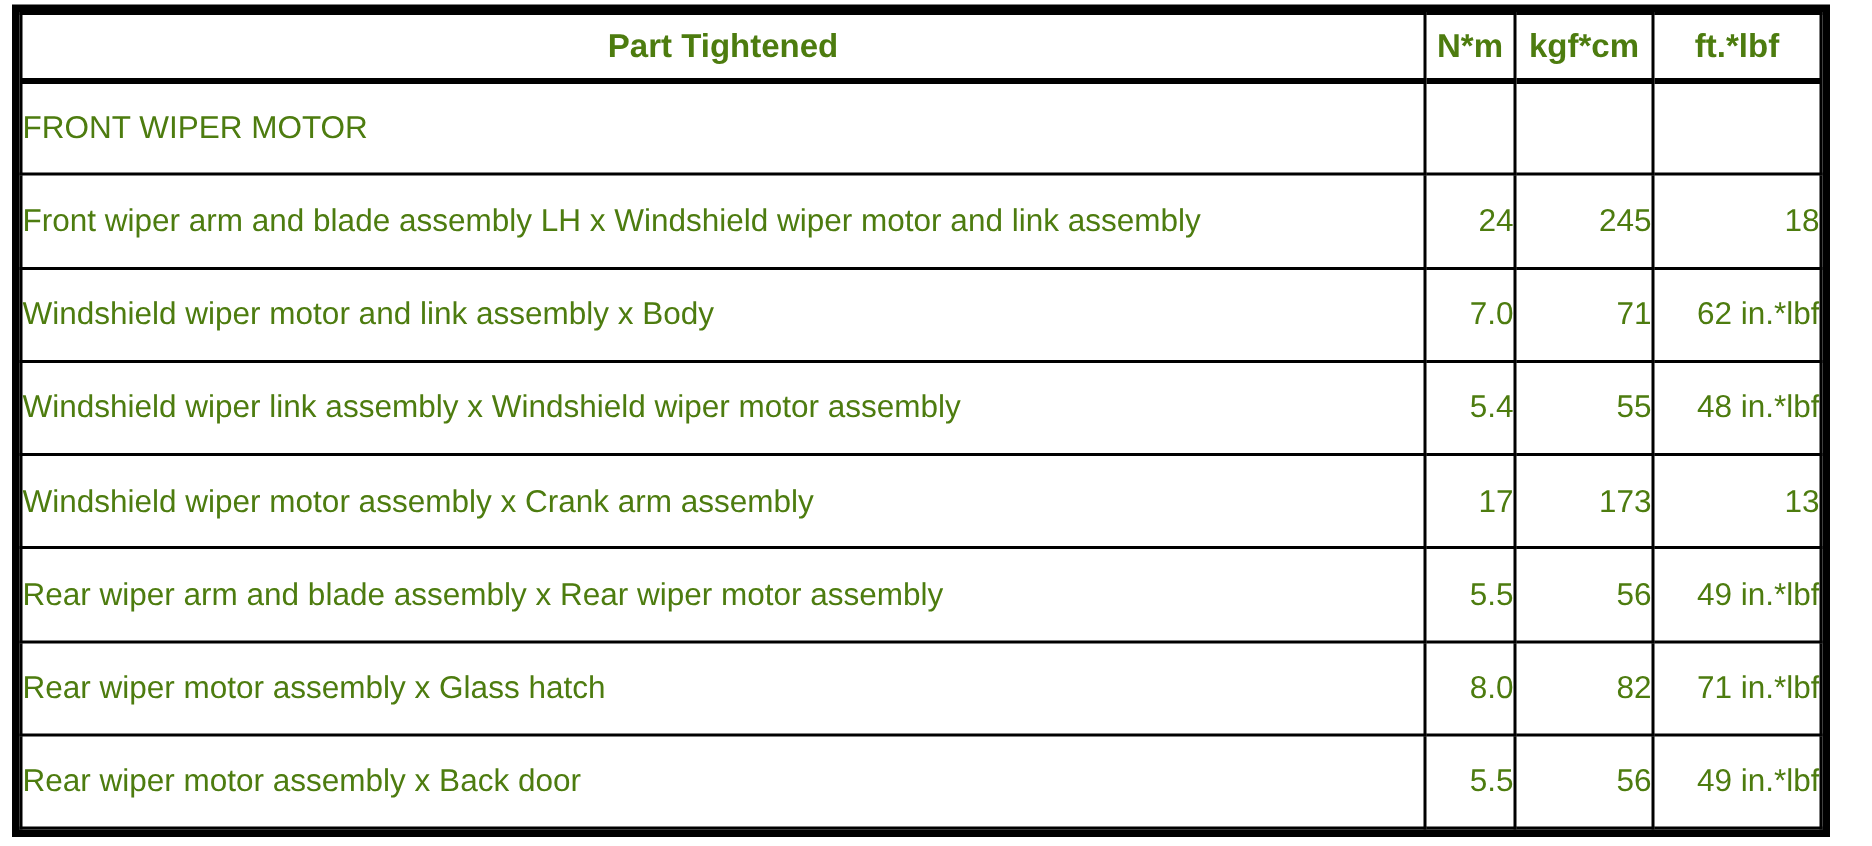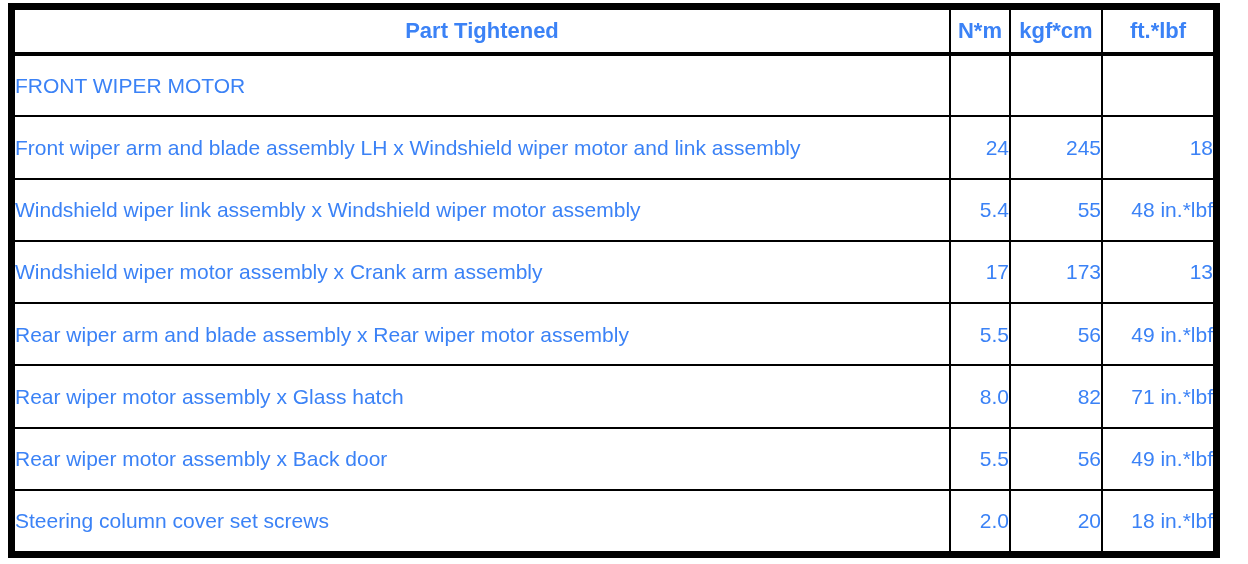--- a/index.html
+++ b/index.html
@@ -6,21 +6,21 @@
     margin: 0;
     padding: 0;
     background: #ffffff;
   }
   .page {
     position: relative;
     width: 1248px;
     height: 564px;
     background: #ffffff;
     font-family: "Liberation Sans", sans-serif;
-    color: #3b82f6;
+    color: #4d7c0f;
     overflow: hidden;
   }
   .table-wrap {
     position: absolute;
     left: 8px;
     top: 3px;
     width: 1212px;
     height: 555px;
     box-sizing: border-box;
     border: 5px solid #000000;
@@ -92,20 +92,26 @@
           <td class="num"></td>
           <td class="num"></td>
         </tr>
         <tr>
           <td class="part">Front wiper arm and blade assembly LH x Windshield wiper motor and link assembly</td>
           <td class="num">24</td>
           <td class="num">245</td>
           <td class="num">18</td>
         </tr>
         <tr>
+          <td class="part">Windshield wiper motor and link assembly x Body</td>
+          <td class="num">7.0</td>
+          <td class="num">71</td>
+          <td class="num">62 in.*lbf</td>
+        </tr>
+        <tr>
           <td class="part">Windshield wiper link assembly x Windshield wiper motor assembly</td>
           <td class="num">5.4</td>
           <td class="num">55</td>
           <td class="num">48 in.*lbf</td>
         </tr>
         <tr>
           <td class="part">Windshield wiper motor assembly x Crank arm assembly</td>
           <td class="num">17</td>
           <td class="num">173</td>
           <td class="num">13</td>
@@ -121,22 +127,16 @@
           <td class="num">8.0</td>
           <td class="num">82</td>
           <td class="num">71 in.*lbf</td>
         </tr>
         <tr>
           <td class="part">Rear wiper motor assembly x Back door</td>
           <td class="num">5.5</td>
           <td class="num">56</td>
           <td class="num">49 in.*lbf</td>
         </tr>
-        <tr>
-          <td class="part">Steering column cover set screws</td>
-          <td class="num">2.0</td>
-          <td class="num">20</td>
-          <td class="num">18 in.*lbf</td>
-        </tr>
       </tbody>
     </table>
   </div>
 </div>
 
 </body></html>

